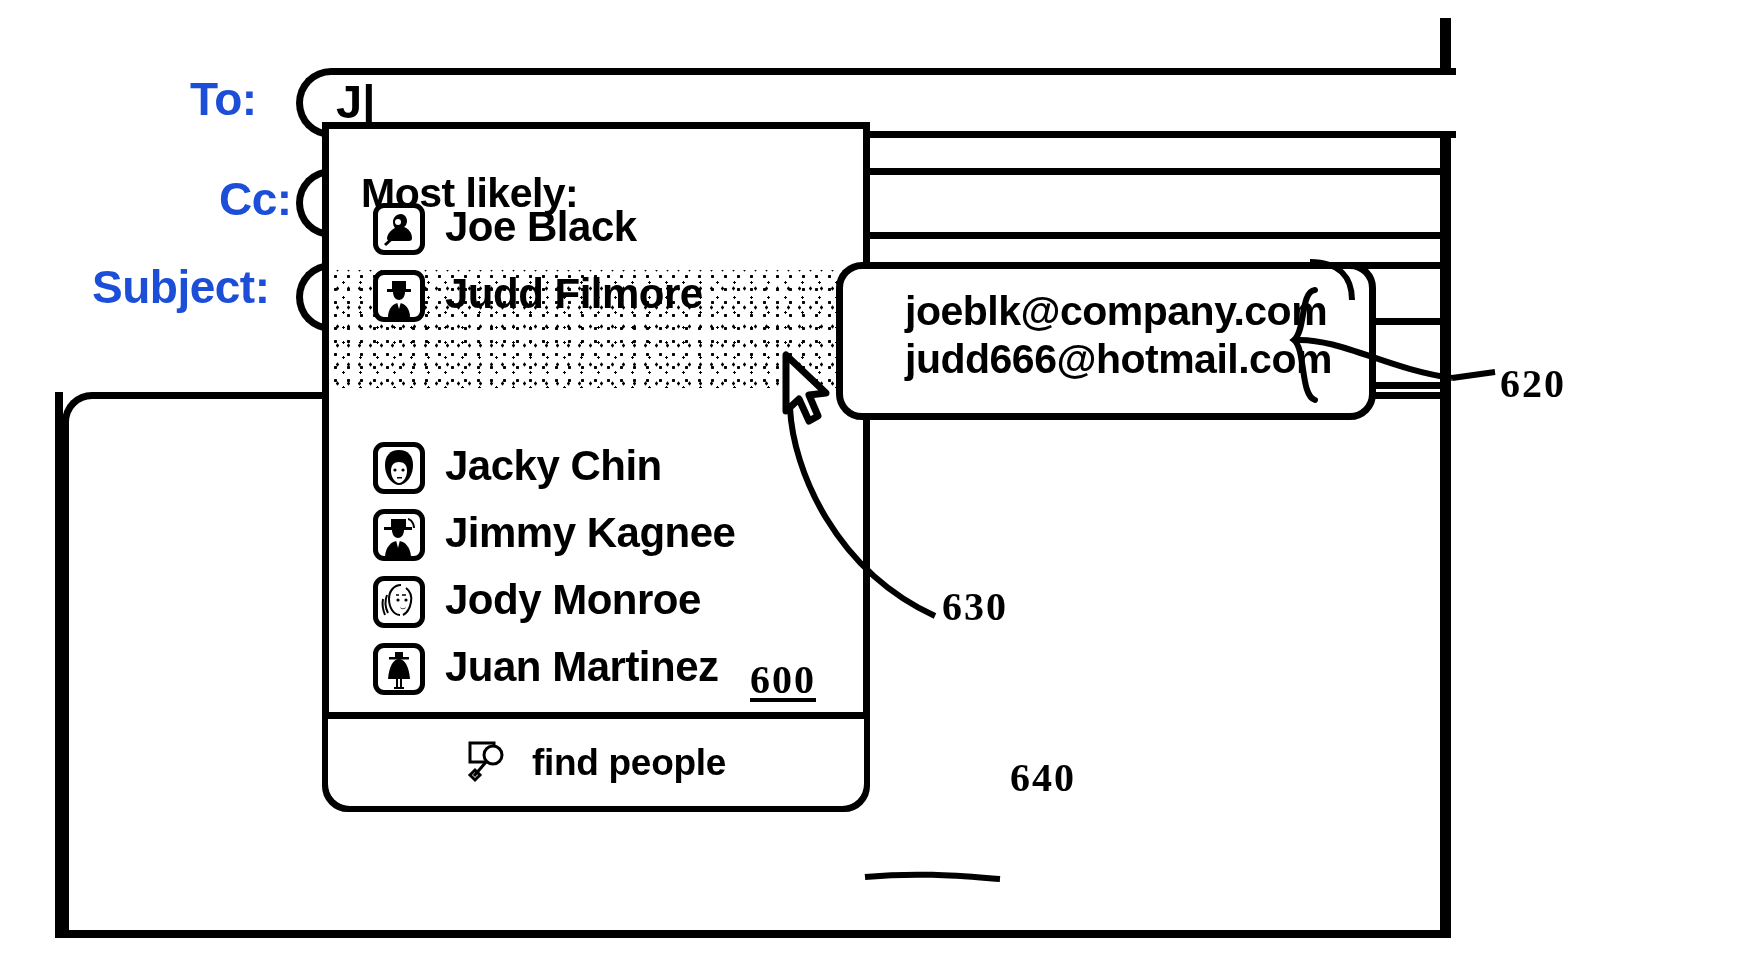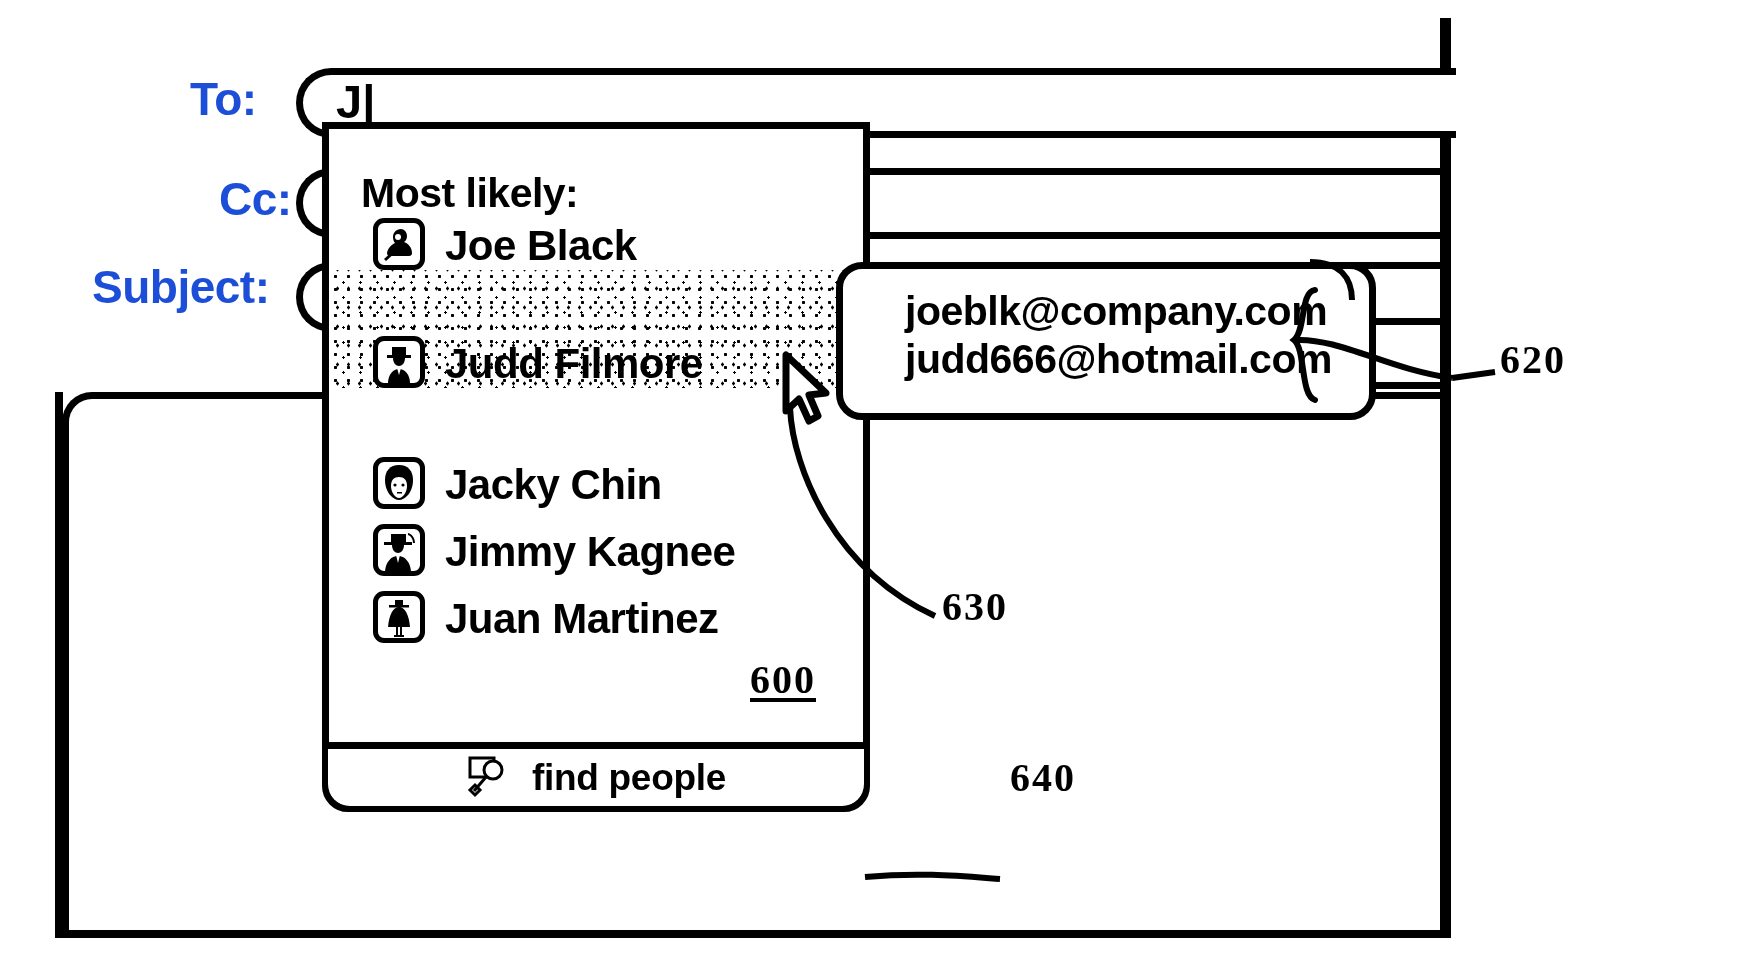--- a/index.html
+++ b/index.html
@@ -105,21 +105,21 @@
     margin-top: 21px;
   }
   .dd-list {
     position: absolute;
     left: 0; top: 74px;
     width: 100%;
   }
   .dd-item {
     position: relative;
     display: flex;
-    align-items: flex-end;
+    align-items: flex-start;
     height: 67px;
     padding-left: 44px;
     box-sizing: border-box;
   }
   .dd-item.gap { margin-top: 54px; }
   .dd-item.selected {
     
     height: 118px;
     margin-top: 0;
     padding-left: 44px;
@@ -149,21 +149,21 @@
     position: relative;
     overflow: hidden;
   }
   .avatar svg { display: block; }
 
   
   .dd-footer {
     position: absolute;
     left: -1px; bottom: -1px;
     width: calc(100% + 2px);
-    height: 64px;
+    height: 94px;
     border-top: 7px solid #000;
     box-sizing: border-box;
     display: flex;
     align-items: center;
     justify-content: center;
     background: #fff;
     border-radius: 0 0 22px 22px;
   }
   .find-label {
     font-size: 37px;
@@ -293,20 +293,35 @@
             <path fill="#000" d="M13 5h15v9H13z"></path>
             <path fill="#000" d="M14 16c0 5 3 8 6 8s6-3 6-8z"></path>
             <path fill="#000" d="M7 42c1-9 6-15 13-15s12 6 13 15z"></path>
             <path fill="#fff" d="M18 26l2 8 2-8-2-2z"></path>
             <path fill="#000" d="M30 6c3 1 5 4 5 8h2c0-5-3-9-7-10z"></path>
           </svg>
         </span>
         <span class="dd-name">Jimmy Kagnee</span>
       </div>
 
+      <div class="dd-item">
+        <span class="avatar">
+          <svg width="42" height="42" viewBox="0 0 42 42">
+            <path fill="none" stroke="#000" stroke-width="2" d="M23 4c-7 0-12 6-12 14 0 4 1 8 3 11 2 3 5 5 8 5"></path>
+            <path fill="none" stroke="#000" stroke-width="2" d="M28 7c4 3 6 8 5 14-1 6-4 11-8 13"></path>
+            <path fill="none" stroke="#000" stroke-width="2" d="M9 14c-2 5-2 12 1 18"></path>
+            <path fill="none" stroke="#000" stroke-width="2" d="M5 18c-1 5 0 11 2 16"></path>
+            <circle fill="#000" cx="20" cy="19" r="1.6"></circle>
+            <circle fill="#000" cx="28" cy="19" r="1.6"></circle>
+            <path fill="#000" d="M22 26c2 2 4 2 6 0-1 3-5 3-6 0z"></path>
+            <path fill="none" stroke="#000" stroke-width="1.6" d="M24 14h4M18 14h3"></path>
+          </svg>
+        </span>
+        <span class="dd-name">Jody Monroe</span>
+      </div>
 
       <div class="dd-item">
         <span class="avatar">
           <svg width="42" height="42" viewBox="0 0 42 42">
             <path fill="#000" d="M11 9h20v2.5H11z"></path>
             <path fill="#000" d="M17 4h8v6h-8z"></path>
             <path fill="#000" d="M21 11c-6 0-10 8-11 20h22c-1-12-5-20-11-20z"></path>
             <path fill="#000" d="M18 31h2v9h-2zM22 31h2v9h-2z"></path>
             <path fill="#000" d="M16 39h5v2h-5zM21 39h5v2h-5z"></path>
           </svg>
@@ -348,17 +363,17 @@
              C 1300 292, 1306 330, 1294 340
              C 1306 350, 1300 395, 1315 400" fill="none" stroke="#000" stroke-width="6" stroke-linecap="round"></path>
 
     <path d="M1296 340 C 1340 338, 1390 370, 1452 378" fill="none" stroke="#000" stroke-width="6"></path>
     <path d="M1452 378 L 1495 372" fill="none" stroke="#000" stroke-width="6"></path>
 
     <path d="M1310 262 C 1340 262, 1352 278, 1352 300" fill="none" stroke="#000" stroke-width="6"></path>
   </svg>
 
   <div class="abs ref ul" style="left:750px; top:656px;">600</div>
-  <div class="abs ref" style="left:1500px; top:336px;">620</div>
+  <div class="abs ref" style="left:1500px; top:360px;">620</div>
   <div class="abs ref" style="left:942px; top:583px;font-family:Liberation Serif, serif;">630</div>
   <div class="abs ref" style="left:1010px; top:754px;">640</div>
 
 </div>
 
 </body></html>

